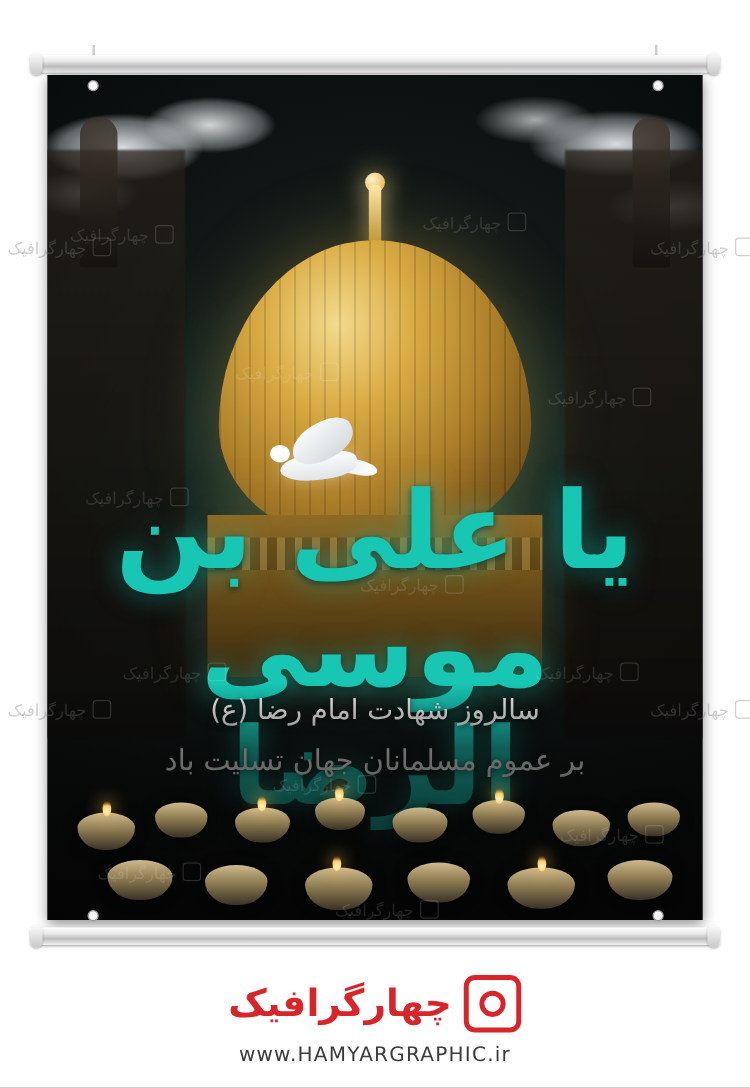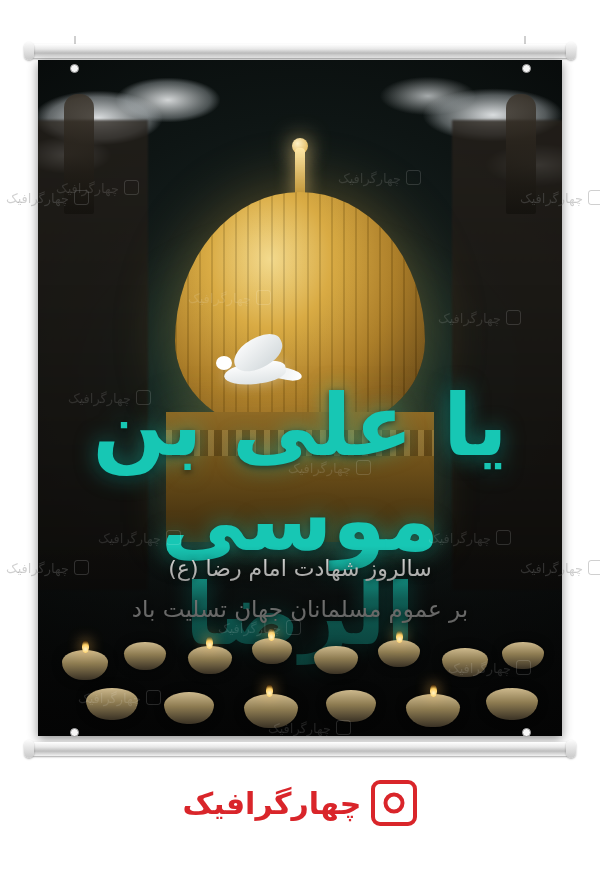--- a/index.html
+++ b/index.html
@@ -473,20 +473,21 @@
     <div class="eyelet eyelet-tr"></div>
     <div class="eyelet eyelet-bl"></div>
     <div class="eyelet eyelet-br"></div>
   </div>
 
   <div class="footer">
     <div class="logo-row">
       <div class="logo-text">چهارگرافیک</div>
       <div class="logo-mark"></div>
     </div>
+    <div class="footer-url">www.HAMYARGRAPHIC.ir</div>
   </div>
 
   <div class="wm-layer">
     <div class="wm wm-dark" style="left:6px;   top:190px;"><span class="wm-mark"></span><span>چهارگرافیک</span></div>
     <div class="wm wm-dark" style="left:520px; top:190px;"><span class="wm-mark"></span><span>چهارگرافیک</span></div>
     <div class="wm wm-dark" style="left:6px;   top:560px;"><span class="wm-mark"></span><span>چهارگرافیک</span></div>
     <div class="wm wm-dark" style="left:520px; top:560px;"><span class="wm-mark"></span><span>چهارگرافیک</span></div>
   </div>
 
 </div>

